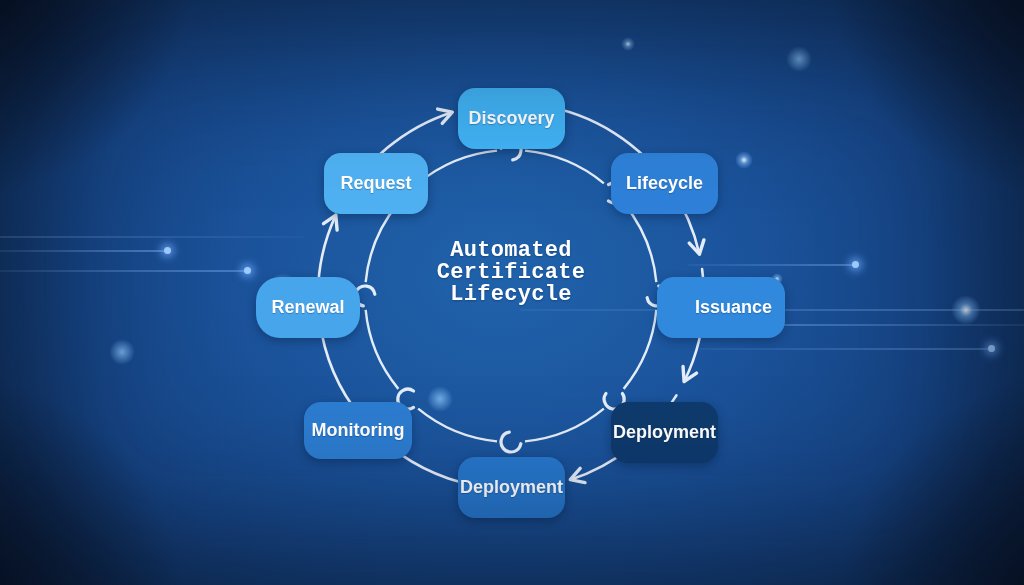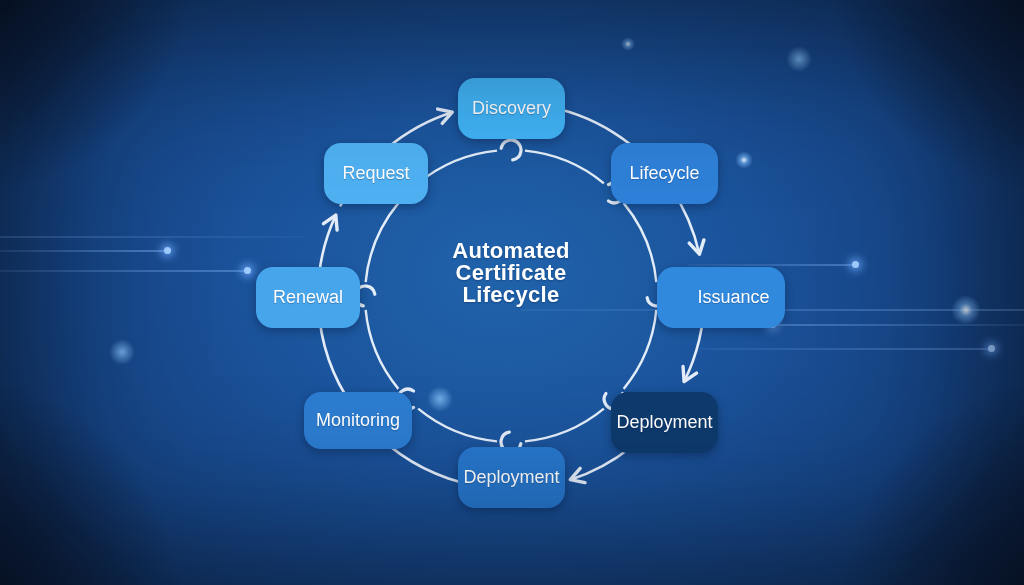--- a/index.html
+++ b/index.html
@@ -25,32 +25,32 @@
   .dot.right { right:-3px; } .dot.left { left:-3px; }
   .glow { position:absolute; border-radius:50%; pointer-events:none;
           background:radial-gradient(circle, rgba(140,200,255,.75) 0%, rgba(140,200,255,0) 70%); }
   .glow.bright { background:radial-gradient(circle, rgba(235,248,255,.95) 0%, rgba(130,190,255,.55) 30%, rgba(130,190,255,0) 70%); }
   
   svg.cycle { position:absolute; left:0; top:0; }
   .stroke { stroke:var(--line,#eef5fd); fill:none; }
   
   .center-label { position:absolute; left:391px; top:240px; width:240px; text-align:center;
                   color:var(--text,#ffffff); font-size:22px; line-height:22px; font-weight:600;
-                  letter-spacing:.3px; text-shadow:0 1px 2px rgba(10,30,70,.35); }
+                  letter-spacing:.3px; text-shadow:0 1px 2px rgba(10,30,70,.35);font-family:Liberation Mono, monospace; }
   
   .node { position:absolute; display:flex; align-items:center; justify-content:center;
-          color:var(--text,#ffffff); font-size:18px; font-weight:400; border-radius:17px;
-          box-shadow:0 3px 10px rgba(5,20,50,.35); text-shadow:0 1px 1px rgba(10,30,70,.3); }
+          color:var(--text,#ffffff); font-size:18px; font-weight:700; border-radius:17px;
+          box-shadow:0 3px 10px rgba(5,20,50,.35); text-shadow:0 1px 1px rgba(10,30,70,.3);margin-top:10px; }
   .n-discovery         { left:458px; top:78px;  width:107px; height:61px; background:#41b3f5; }
   .n-validation        { left:611px; top:143px; width:107px; height:61px; background:#2e80d8; }
   .n-issuance          { left:657px; top:267px; width:103px; height:61px; background:#3189dd; }
   .n-deployment-right  { left:611px; top:392px; width:107px; height:61px; background:#0e3a6d; }
   .n-deployment-bottom { left:458px; top:447px; width:107px; height:61px; background:#2776cb; }
   .n-monitoring        { left:304px; top:392px; width:108px; height:57px; background:#2c7cd0; }
-  .n-renewal           { left:256px; top:267px; width:104px; height:61px; background:#47a5ec; }
+  .n-renewal           { left:256px; top:267px; width:104px; height:61px; background:#47a5ec;border-radius:24px; }
   .n-request           { left:324px; top:143px; width:104px; height:61px; background:#4fb1f2; }
 </style>
 </head>
 <body>
 
 <div class="stage" style="--line: #eef5fd; --text: #ffffff; --bgCenter: #2063ab; --bgEdge: #0d2449;">
 
   <div class="line" style="left:0;top:236px;width:305px;background:linear-gradient(to right, rgba(140,190,255,.28), rgba(140,190,255,.04));"></div>
   <div class="line" style="left:0;top:250px;width:168px;background:linear-gradient(to right, rgba(140,190,255,.18), rgba(140,190,255,.42));">
       <span class="dot right"></span>

